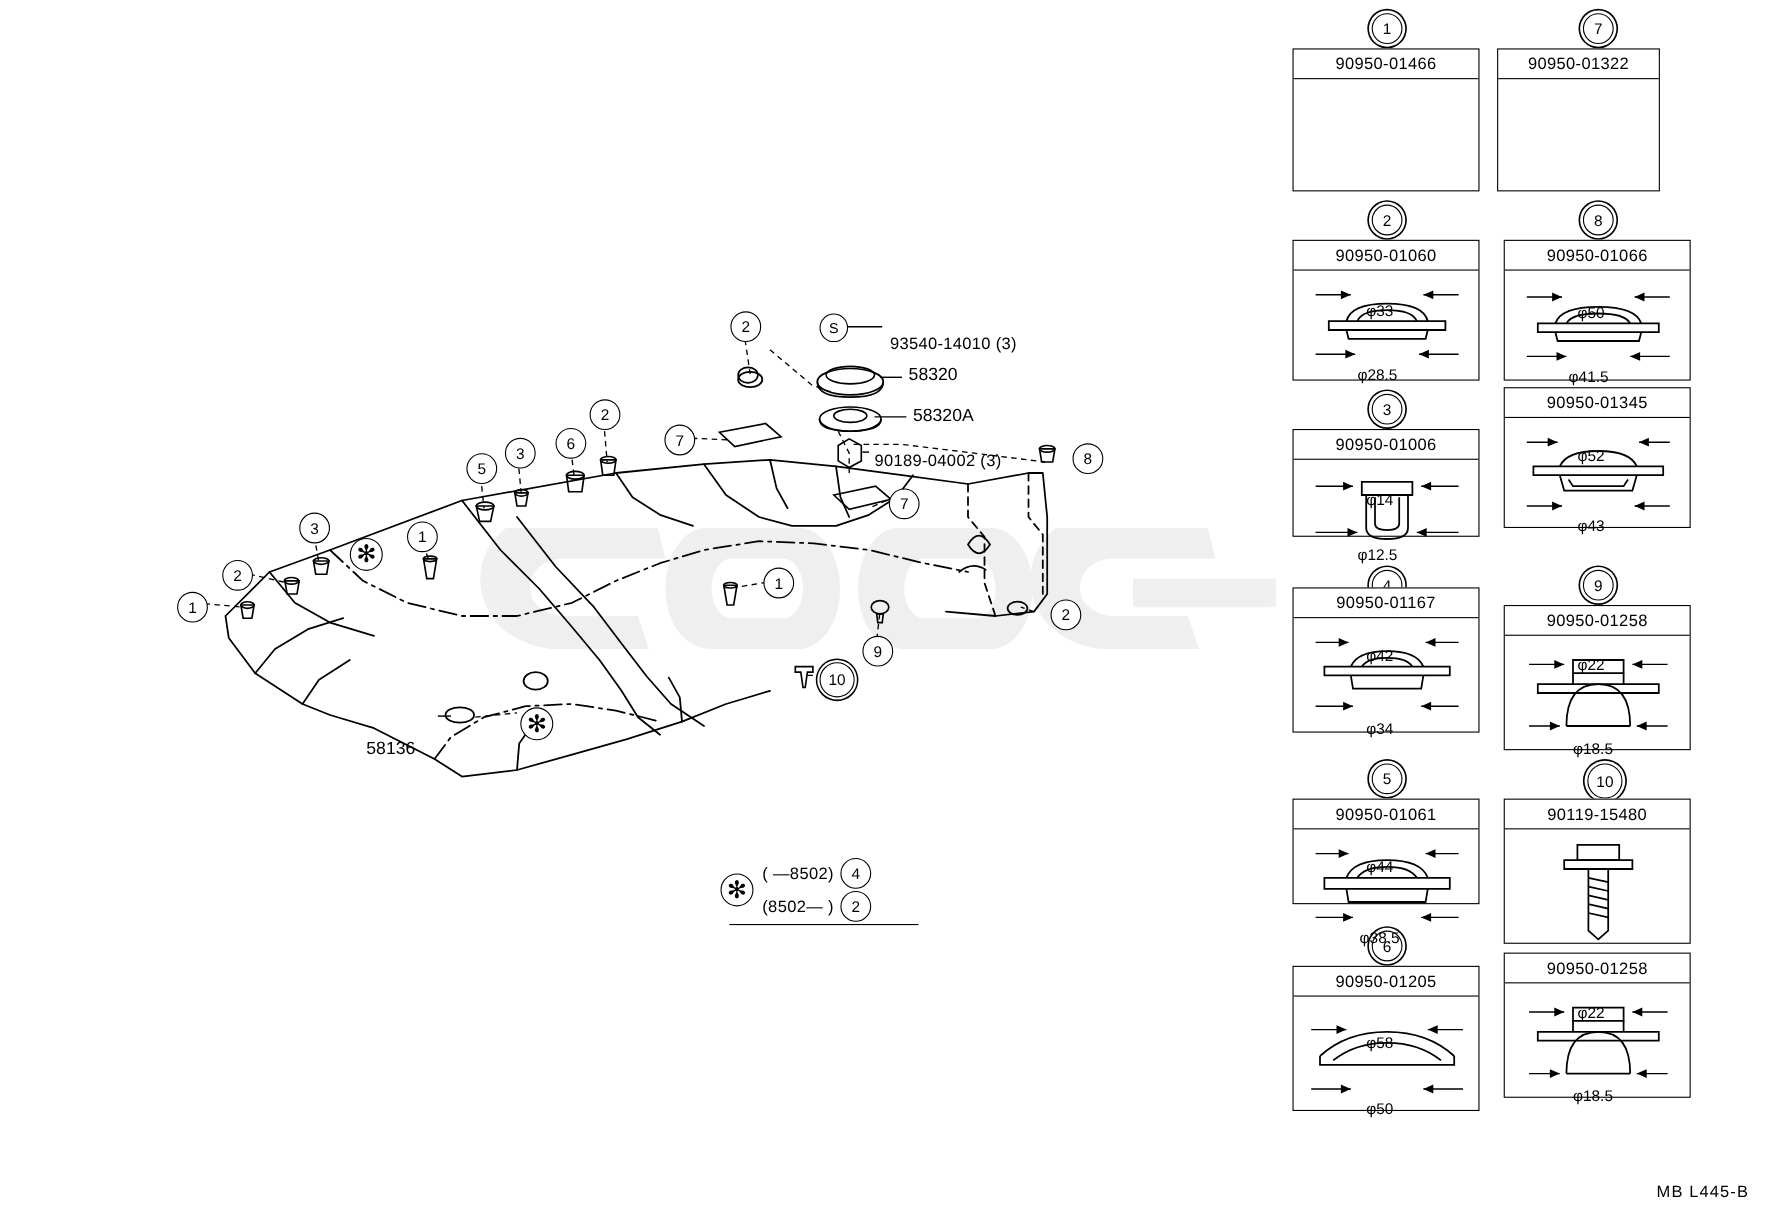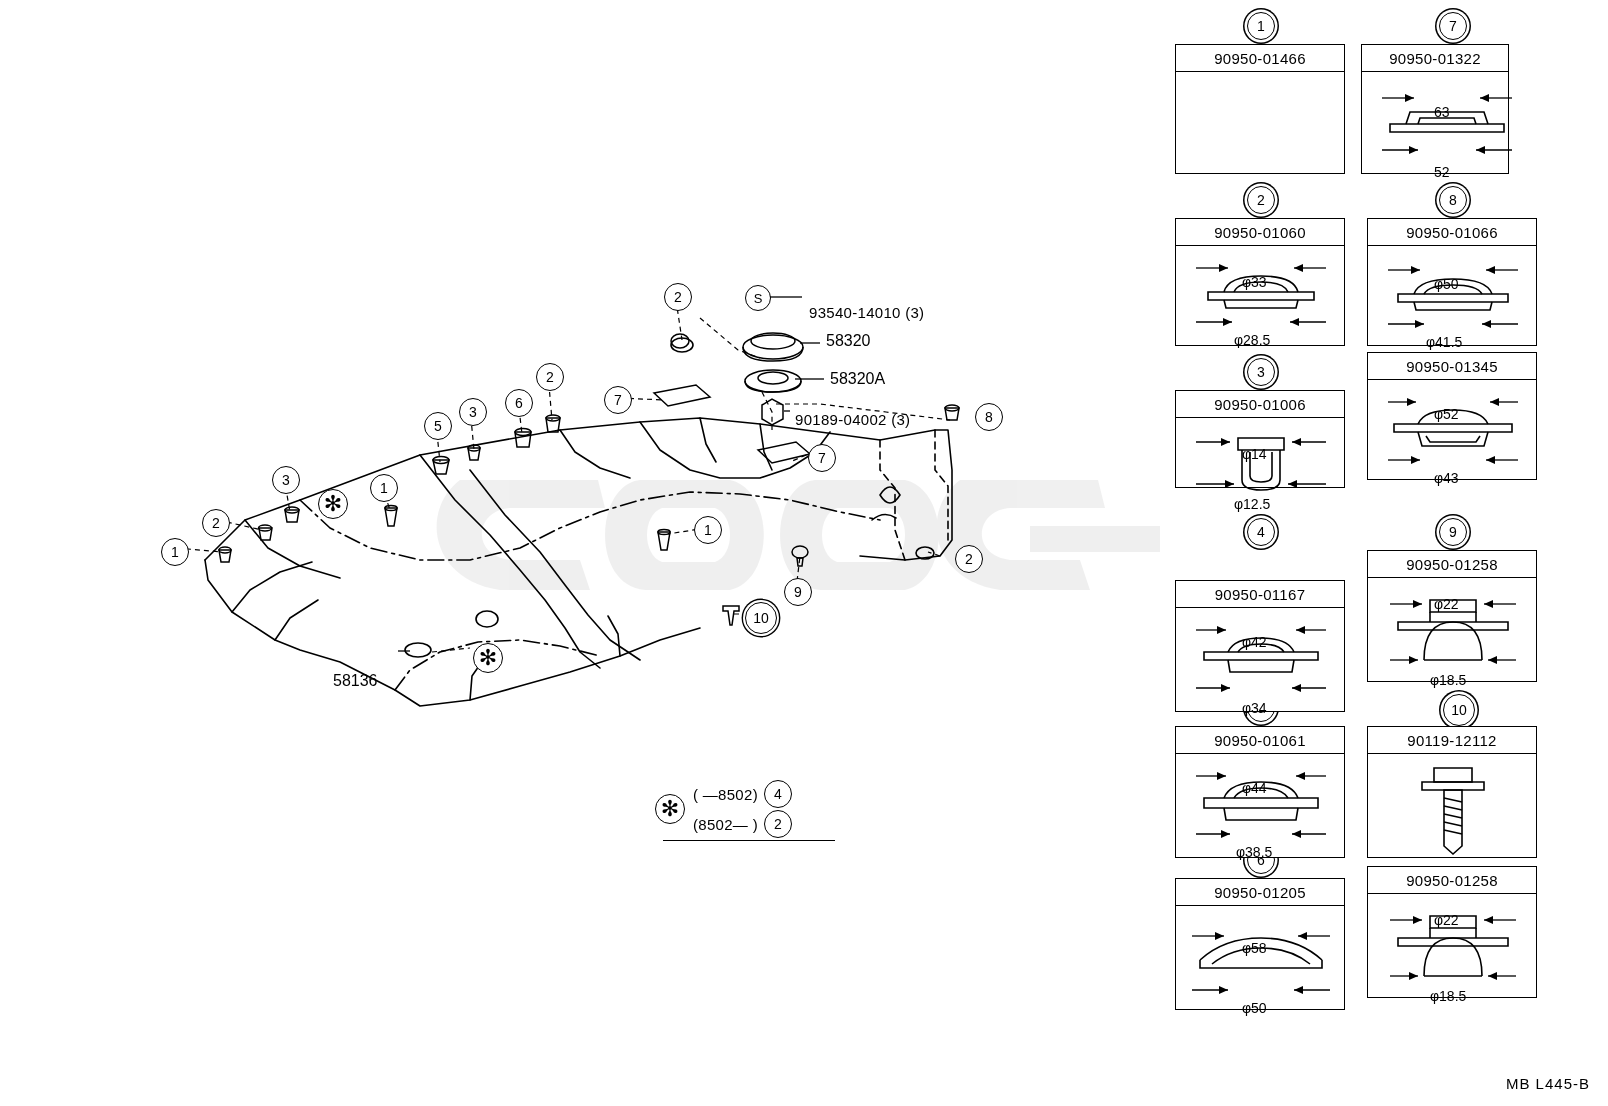--- a/index.html
+++ b/index.html
@@ -296,43 +296,20 @@
 <div class="abs circnum dbl" style="left:1247px;top:846px;">
     <span>6</span>
   </div>
 
 <div class="abs panel" style="left:1175px;top:44px;width:170px;height:130px;">
   <div class="hdr">90950-01466</div>
 </div>
 
 <div class="abs panel" style="left:1361px;top:44px;width:148px;height:130px;">
   <div class="hdr">90950-01322</div>
-  <div class="body">
-    <svg width="170" height="100">
-      <g fill="none" stroke="#000" stroke-width="1.6">
-        <path d="M28,52 L142,52 L142,60 L28,60 Z"></path>
-        <path d="M44,52 L48,40 L122,40 L126,52"></path>
-        <path d="M56,52 L58,46 L112,46 L114,52"></path>
-      </g>
-      <g stroke="#000" stroke-width="1.3" fill="none">
-        <path d="M20,26 L52,26"></path>
-          <path d="M150,26 L118,26"></path>
-        <path d="M20,78 L56,78"></path>
-          <path d="M150,78 L114,78"></path>
-      </g>
-      <g fill="#000">
-        <path d="M52,26 l-9,-4 l0,8 z"></path>
-          <path d="M118,26 l9,-4 l0,8 z"></path>
-        <path d="M56,78 l-9,-4 l0,8 z"></path>
-          <path d="M114,78 l9,-4 l0,8 z"></path>
-      </g>
-    </svg>
-    <div class="dimtxt" style="left:72px;top:32px;">63</div>
-    <div class="dimtxt" style="left:72px;top:92px;">52</div>
-  </div>
 </div>
 
 <div class="abs panel" style="left:1175px;top:218px;width:170px;height:128px;">
   <div class="hdr">90950-01060</div>
   <div class="body">
     <svg width="170" height="98">
       <g fill="none" stroke="#000" stroke-width="1.6">
         <path d="M32,46 L138,46 L138,54 L32,54 Z"></path>
         <path d="M48,46 q4,-16 37,-16 q33,0 37,16"></path>
         <path d="M58,46 q4,-10 27,-10 q23,0 27,10"></path>
@@ -432,21 +409,21 @@
           <path d="M122,22 l9,-4 l0,8 z"></path>
         <path d="M52,80 l-9,-4 l0,8 z"></path>
           <path d="M118,80 l9,-4 l0,8 z"></path>
       </g>
     </svg>
     <div class="dimtxt" style="left:66px;top:26px;">φ52</div>
     <div class="dimtxt" style="left:66px;top:90px;">φ43</div>
   </div>
 </div>
 
-<div class="abs panel" style="left:1175px;top:580px;width:170px;height:132px;">
+<div class="abs panel" style="left:1175px;top:534px;width:170px;height:132px;">
   <div class="hdr">90950-01167</div>
   <div class="body">
     <svg width="170" height="102">
       <g fill="none" stroke="#000" stroke-width="1.6">
         <path d="M28,44 L142,44 L142,52 L28,52 Z"></path>
         <path d="M52,44 q6,-14 33,-14 q27,0 33,14"></path>
         <path d="M62,44 q5,-8 23,-8 q18,0 23,8"></path>
         <path d="M52,52 L54,64 L116,64 L118,52"></path>
       </g>
       <g stroke="#000" stroke-width="1.3" fill="none">
@@ -490,21 +467,21 @@
           <path d="M116,26 l9,-4 l0,8 z"></path>
         <path d="M50,82 l-9,-4 l0,8 z"></path>
           <path d="M120,82 l9,-4 l0,8 z"></path>
       </g>
     </svg>
     <div class="dimtxt" style="left:66px;top:18px;">φ22</div>
     <div class="dimtxt" style="left:62px;top:94px;">φ18.5</div>
   </div>
 </div>
 
-<div class="abs panel" style="left:1175px;top:726px;width:170px;height:132px;">
+<div class="abs panel" style="left:1175px;top:726px;width:170px;height:96px;">
   <div class="hdr">90950-01061</div>
   <div class="body">
     <svg width="170" height="102">
       <g fill="none" stroke="#000" stroke-width="1.6">
         <path d="M28,44 L142,44 L142,54 L28,54 Z"></path>
         <path d="M48,44 q6,-16 37,-16 q31,0 37,16"></path>
         <path d="M58,44 q6,-10 27,-10 q21,0 27,10"></path>
         <path d="M48,54 L50,66 L120,66 L122,54"></path>
       </g>
       <g stroke="#000" stroke-width="1.3" fill="none">
@@ -519,21 +496,21 @@
         <path d="M54,80 l-9,-4 l0,8 z"></path>
           <path d="M116,80 l9,-4 l0,8 z"></path>
       </g>
     </svg>
     <div class="dimtxt" style="left:66px;top:26px;">φ44</div>
     <div class="dimtxt" style="left:60px;top:90px;">φ38.5</div>
   </div>
 </div>
 
 <div class="abs panel" style="left:1367px;top:726px;width:170px;height:132px;">
-  <div class="hdr">90119-12112</div>
+  <div class="hdr">90119-15480</div>
   <div class="body">
     <svg width="170" height="102">
       <g fill="none" stroke="#000" stroke-width="1.6">
         <path d="M66,14 L104,14 L104,28 L66,28 Z"></path>
         <path d="M54,28 L116,28 L116,36 L54,36 Z"></path>
         <path d="M76,36 L94,36 L94,92 L85,100 L76,92 Z"></path>
         <path d="M76,44 L94,48 M76,52 L94,56 M76,60 L94,64 M76,68 L94,72 M76,76 L94,80"></path>
       </g>
     </svg>
   </div>

